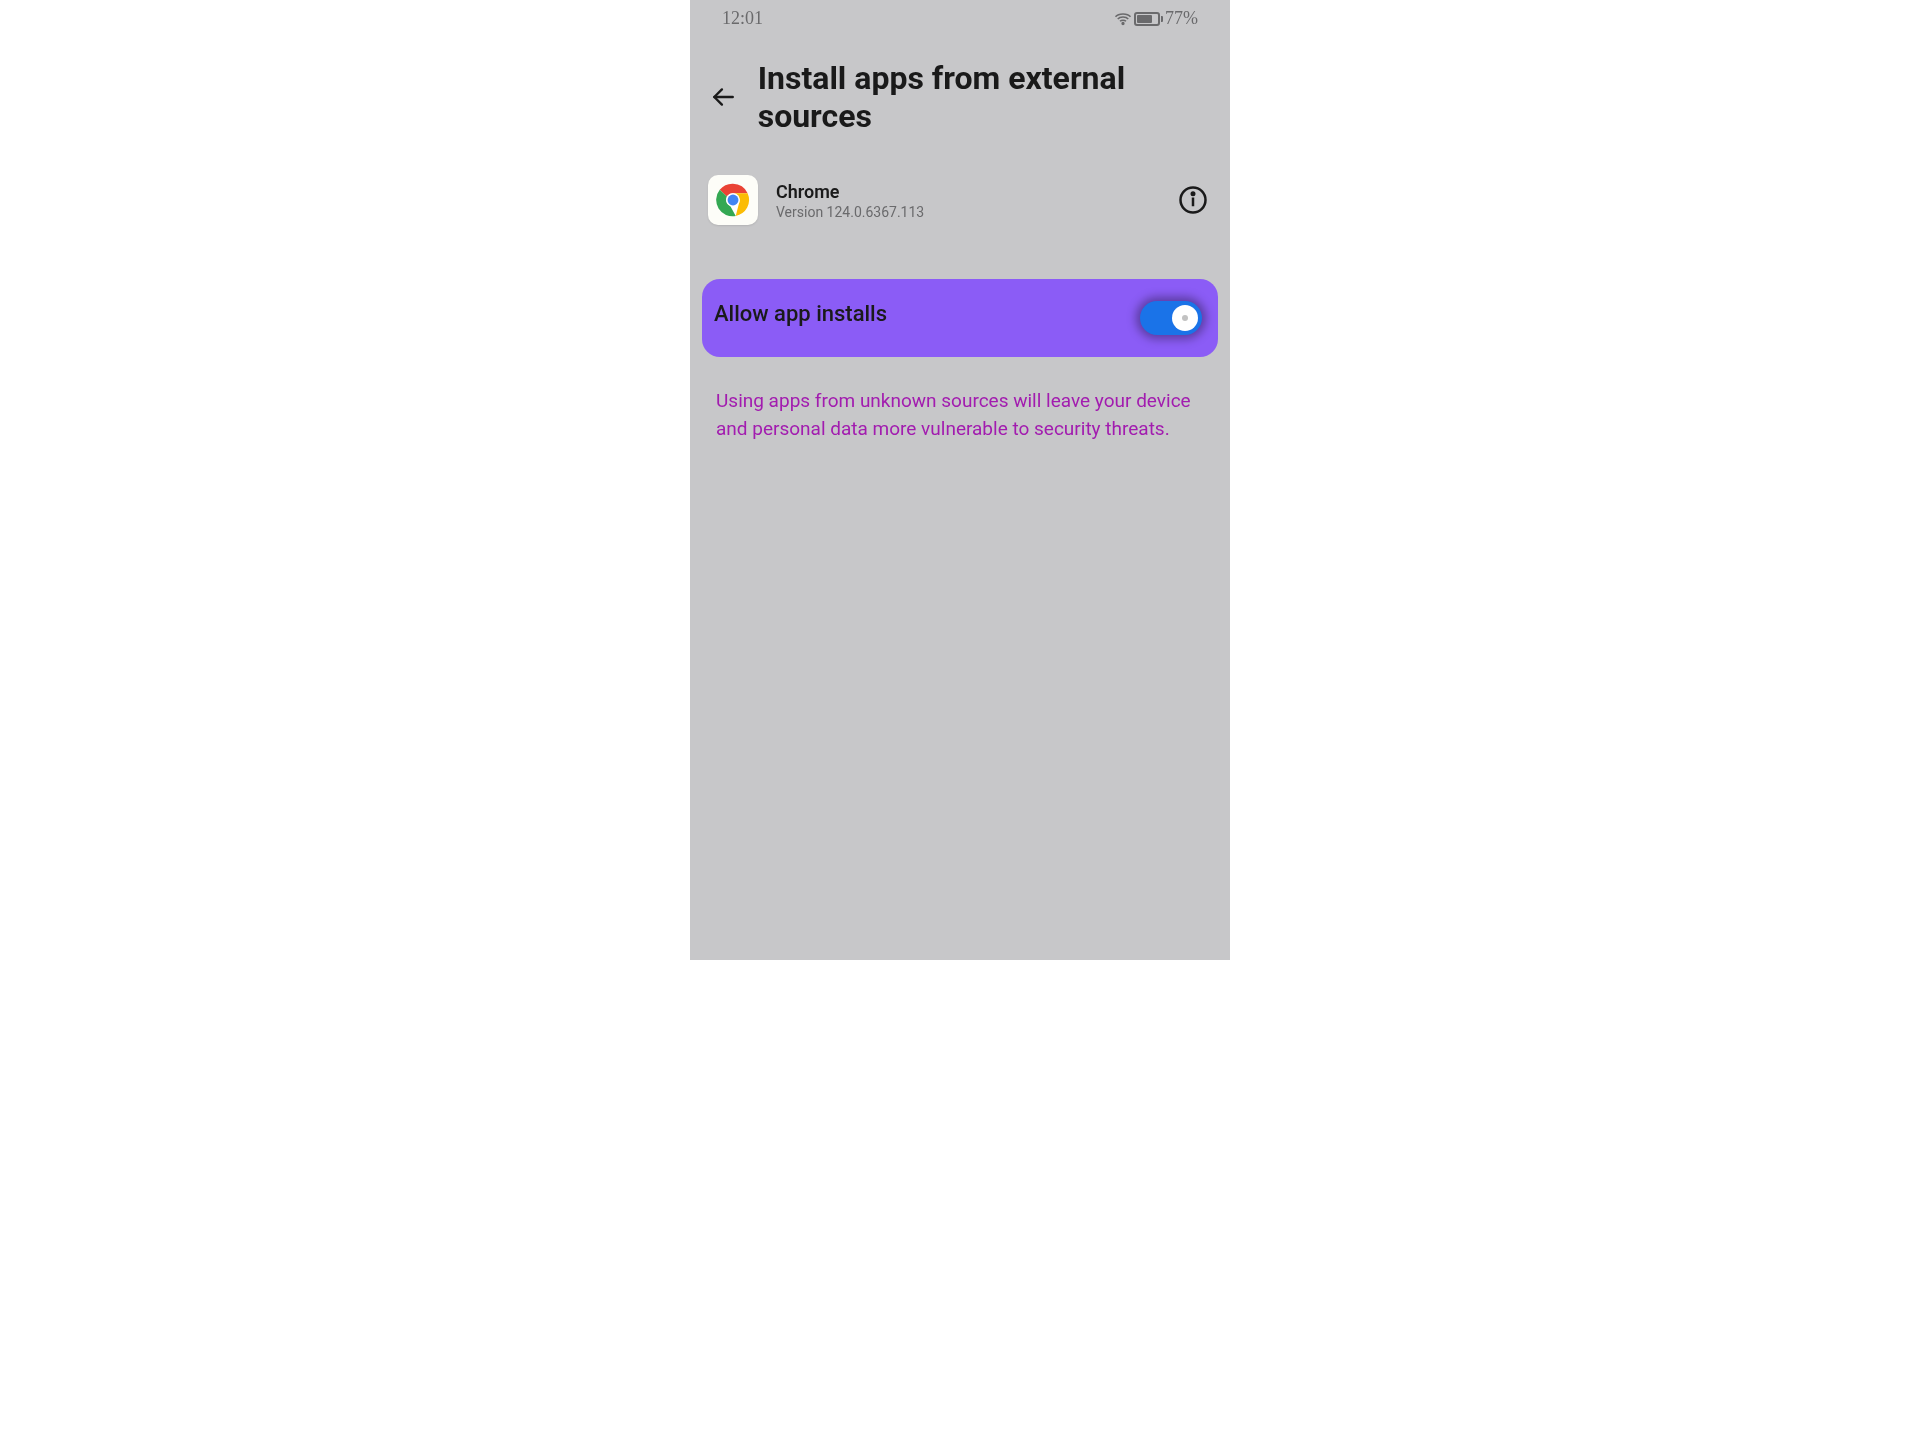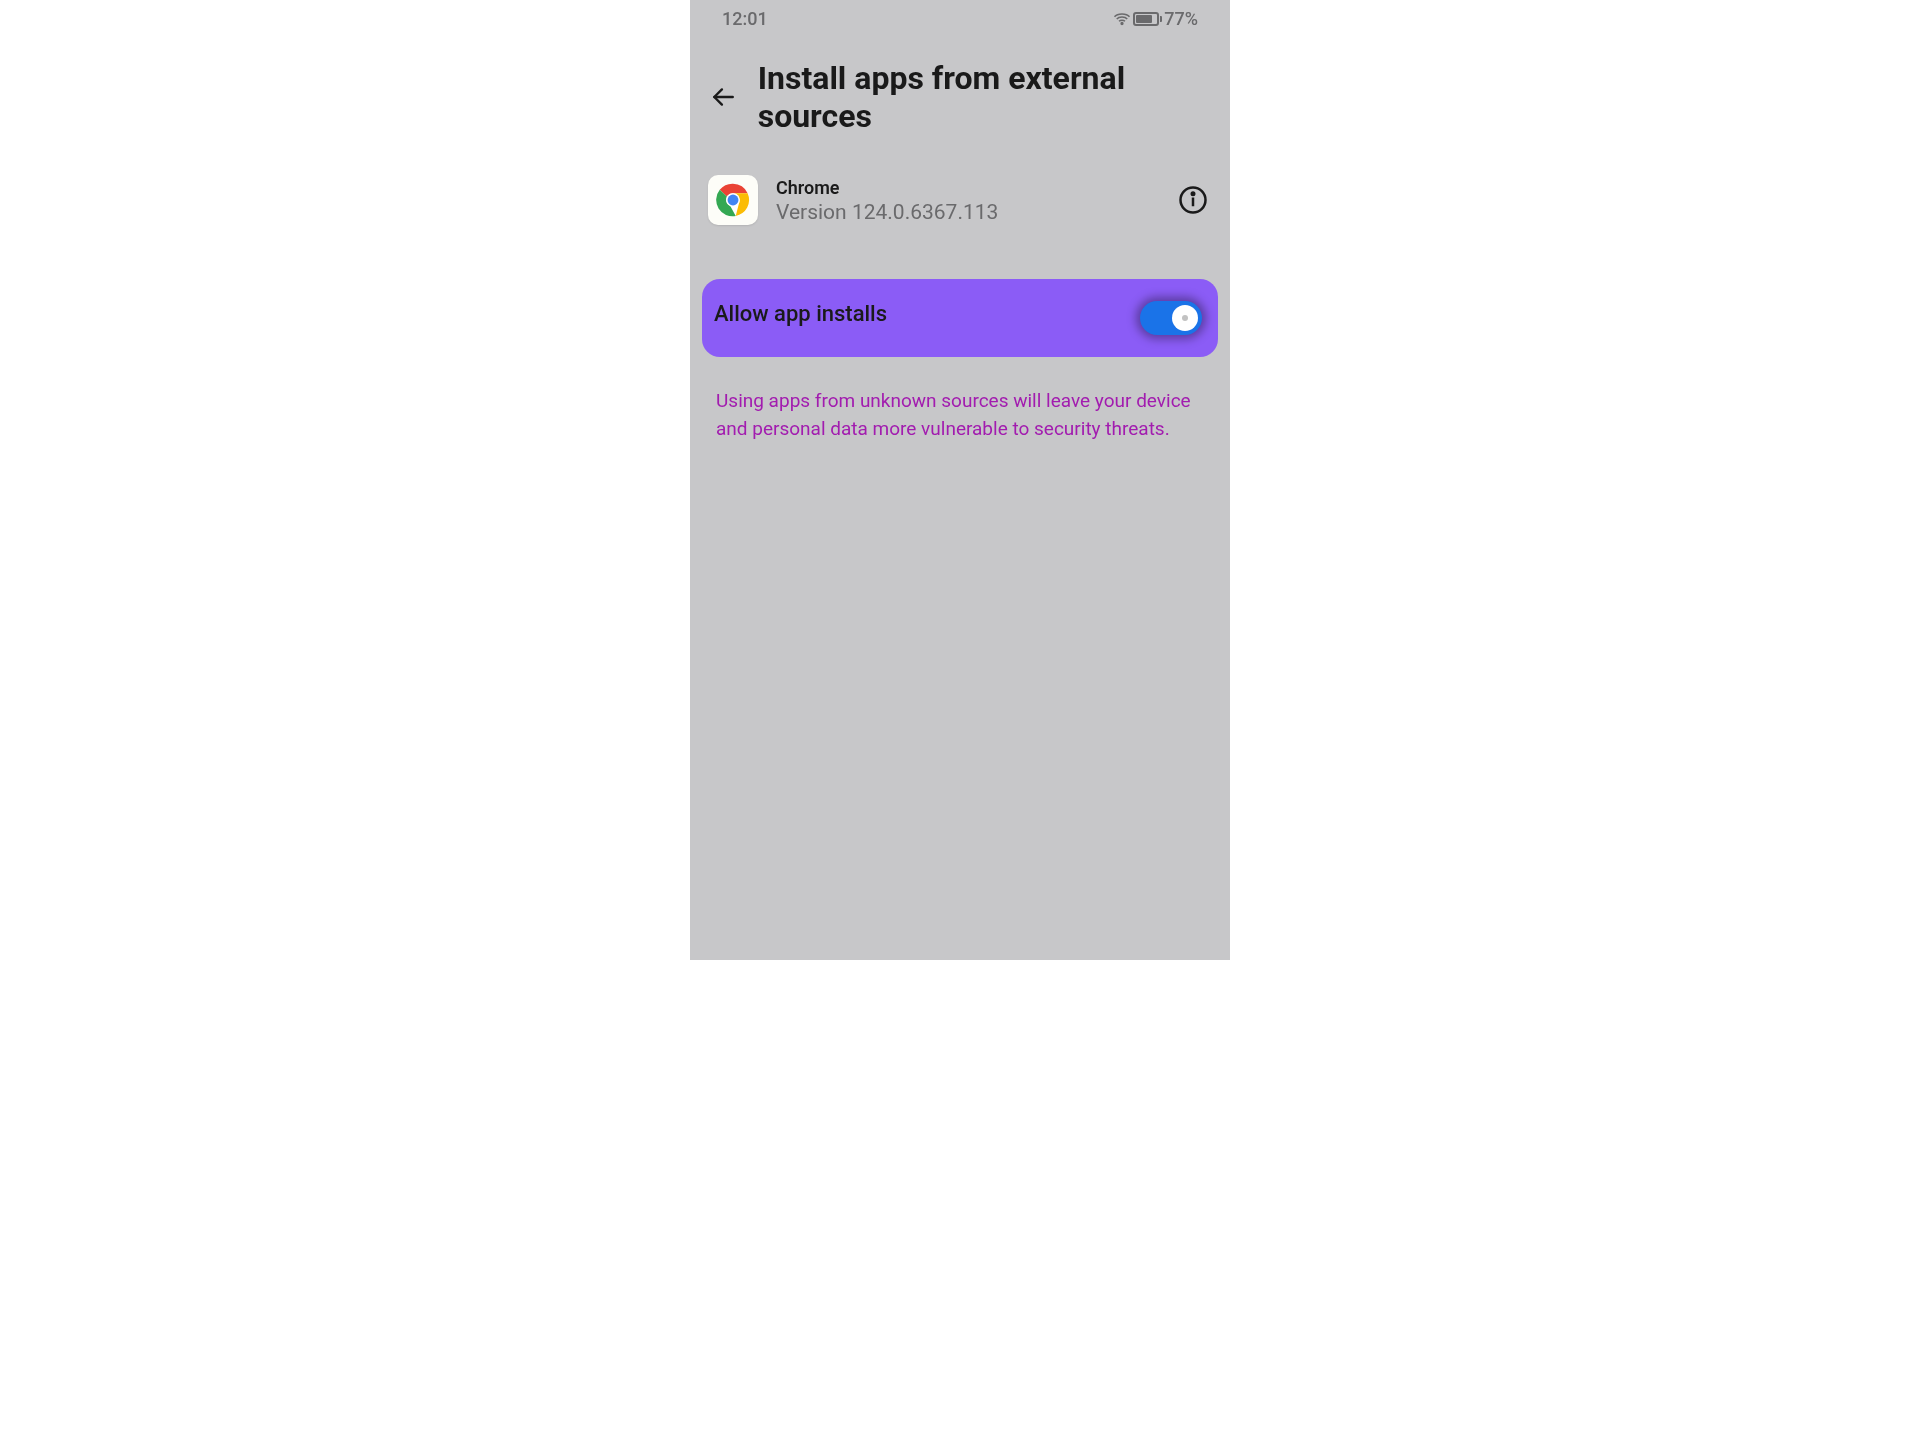--- a/index.html
+++ b/index.html
@@ -26,20 +26,21 @@
     }
     
     .status-bar {
       display: flex;
       justify-content: space-between;
       align-items: center;
       padding: 8px 32px 6px 32px;
       font-size: 18px;
       color: #6a6a6c;
       font-weight: 500;
+      font-family: Liberation Serif, serif;
     }
     
     .status-right {
       display: flex;
       align-items: center;
       gap: 2px;
     }
     
     .wifi-icon svg {
       width: 18px;
@@ -134,21 +135,21 @@
     }
     
     .app-name {
       font-size: 18px;
       font-weight: 600;
       color: #1a1a1a;
       line-height: 1.3;
     }
     
     .app-version {
-      font-size: 21px;
+      font-size: 14px;
       color: #6a6a6c;
       font-weight: 400;
     }
     
     .info-button {
       width: 30px;
       height: 30px;
       display: flex;
       align-items: center;
       justify-content: center;

